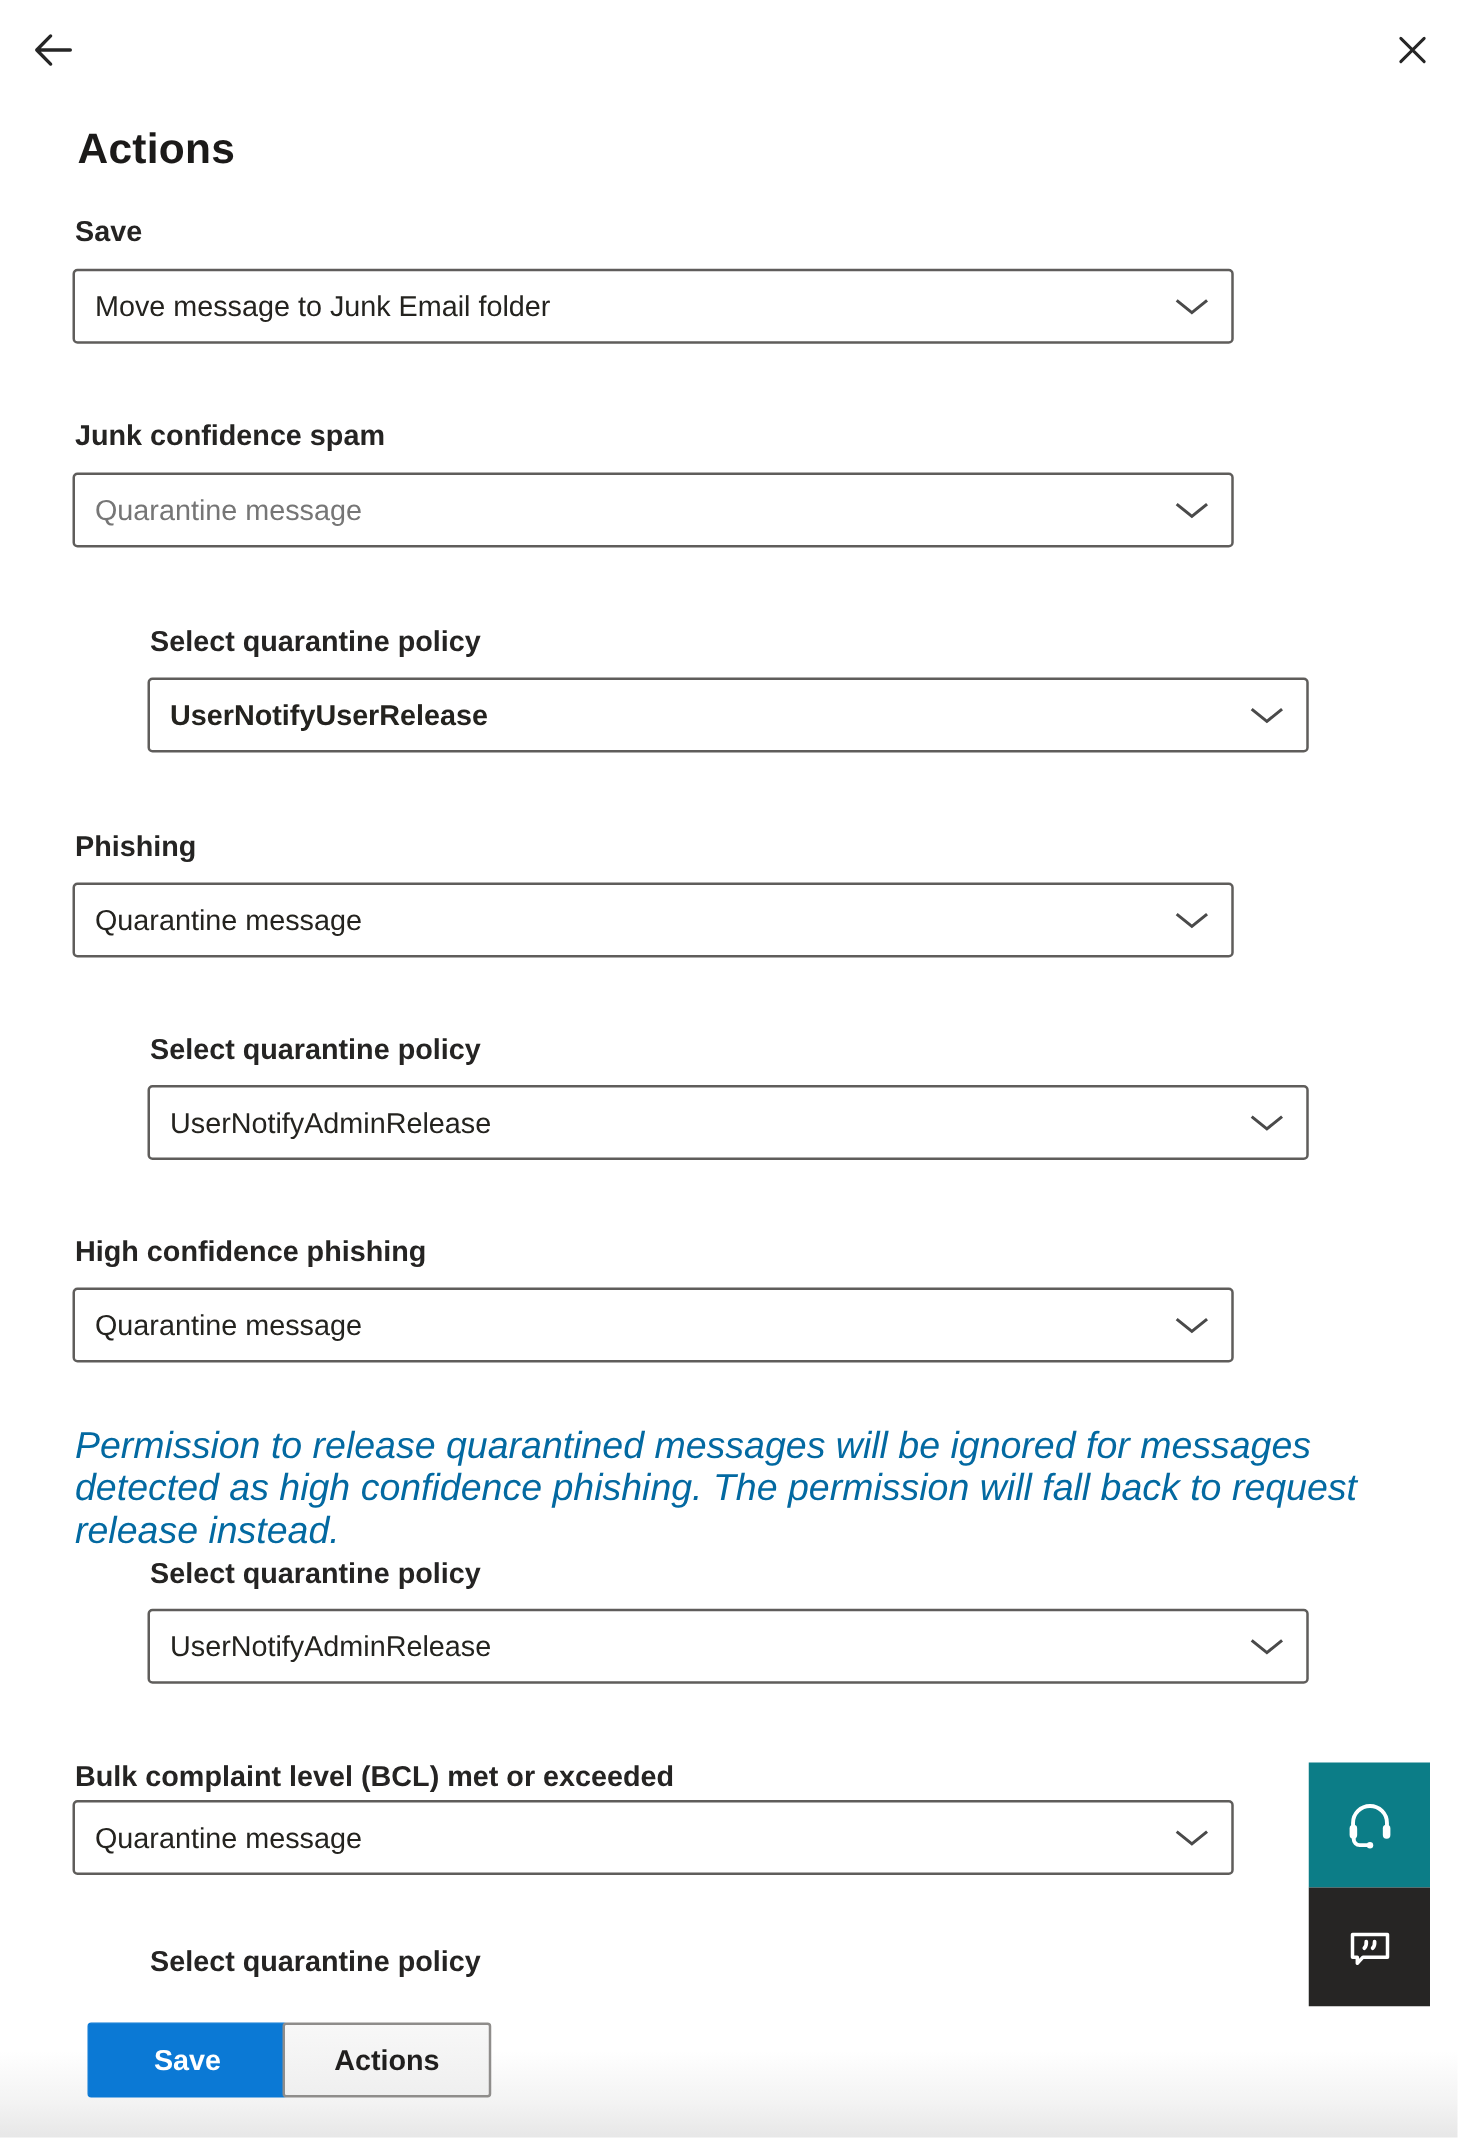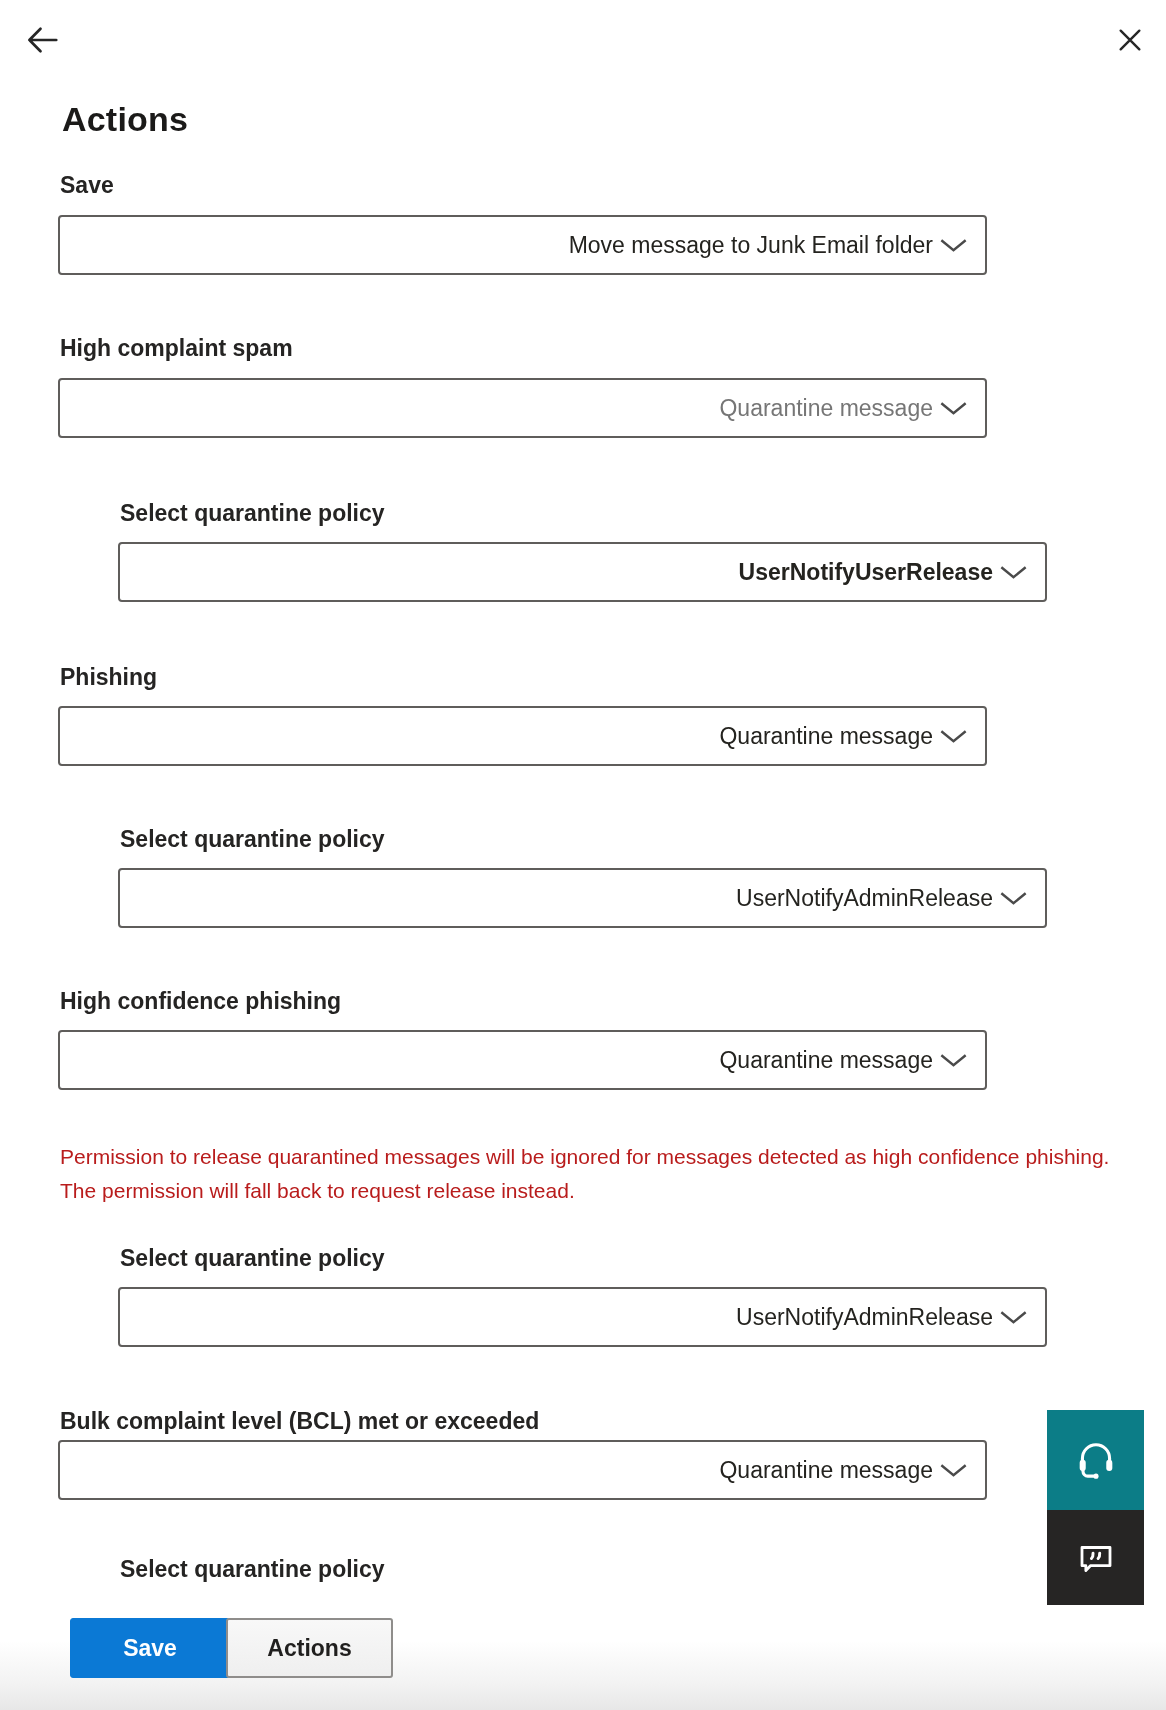--- a/index.html
+++ b/index.html
@@ -15,29 +15,29 @@
   }
   .page-title{
     font-size:34px;font-weight:700;color:#1b1a19;letter-spacing:.2px;
   }
   .field-label{
     font-size:23px;font-weight:600;color:#252423;white-space:nowrap;
   }
   .combo{
     box-sizing:border-box;width:929px;height:60px;
     border:2px solid #5f5d5b;border-radius:4px;background:#ffffff;
-    display:flex;align-items:center;padding:0 52px 0 16px;cursor:pointer;justify-content:flex-end;
+    display:flex;align-items:center;padding:0 52px 0 16px;cursor:pointer;
   }
   .combo-value{
     font-size:23px;color:#24231f;white-space:nowrap;overflow:hidden;
   }
   .combo-value.muted{color:#767676;}
   .combo .chev{position:absolute;right:18px;top:50%;transform:translateY(-50%);line-height:0;}
   .note{
-    font-size:21px;color:#b91c1c;line-height:34px;width:1075px;
+    font-size:30px;color:#0369a1;line-height:34px;width:1075px;font-style:italic;
   }
   .clip-wrap{overflow:hidden;height:28px;}
   .footer-bg{
     left:0;top:1584px;width:1166px;height:126px;
     background:linear-gradient(180deg,#ffffff 0%,#ffffff 45%,#f3f3f3 78%,#e7e7e7 100%);
   }
   .btn{
     box-sizing:border-box;height:60px;border-radius:3px;cursor:pointer;
     display:flex;align-items:center;justify-content:center;
     font-size:23px;font-family:"Liberation Sans",sans-serif;
@@ -79,21 +79,21 @@
 <div class="abs field-label" style="left:60px;top:172px;">Save</div>
 <div class="abs combo" style="left:58px;top:215px;">
   <span class="combo-value">Move message to Junk Email folder</span>
   <span class="chev">
     <svg width="27" height="14" viewBox="0 0 20 10">
         <polyline points="1,1.5 10,8.8 19,1.5" fill="none" stroke="#4a4a4a" stroke-width="1.8"></polyline>
       </svg>
   </span>
 </div>
 
-<div class="abs field-label" style="left:60px;top:335px;">High complaint spam</div>
+<div class="abs field-label" style="left:60px;top:335px;">Junk confidence spam</div>
 <div class="abs combo" style="left:58px;top:378px;">
   <span class="combo-value muted">Quarantine message</span>
   <span class="chev">
     <svg width="27" height="14" viewBox="0 0 20 10">
         <polyline points="1,1.5 10,8.8 19,1.5" fill="none" stroke="#4a4a4a" stroke-width="1.8"></polyline>
       </svg>
   </span>
 </div>
 
 <div class="abs field-label" style="left:120px;top:500px;">Select quarantine policy</div>

